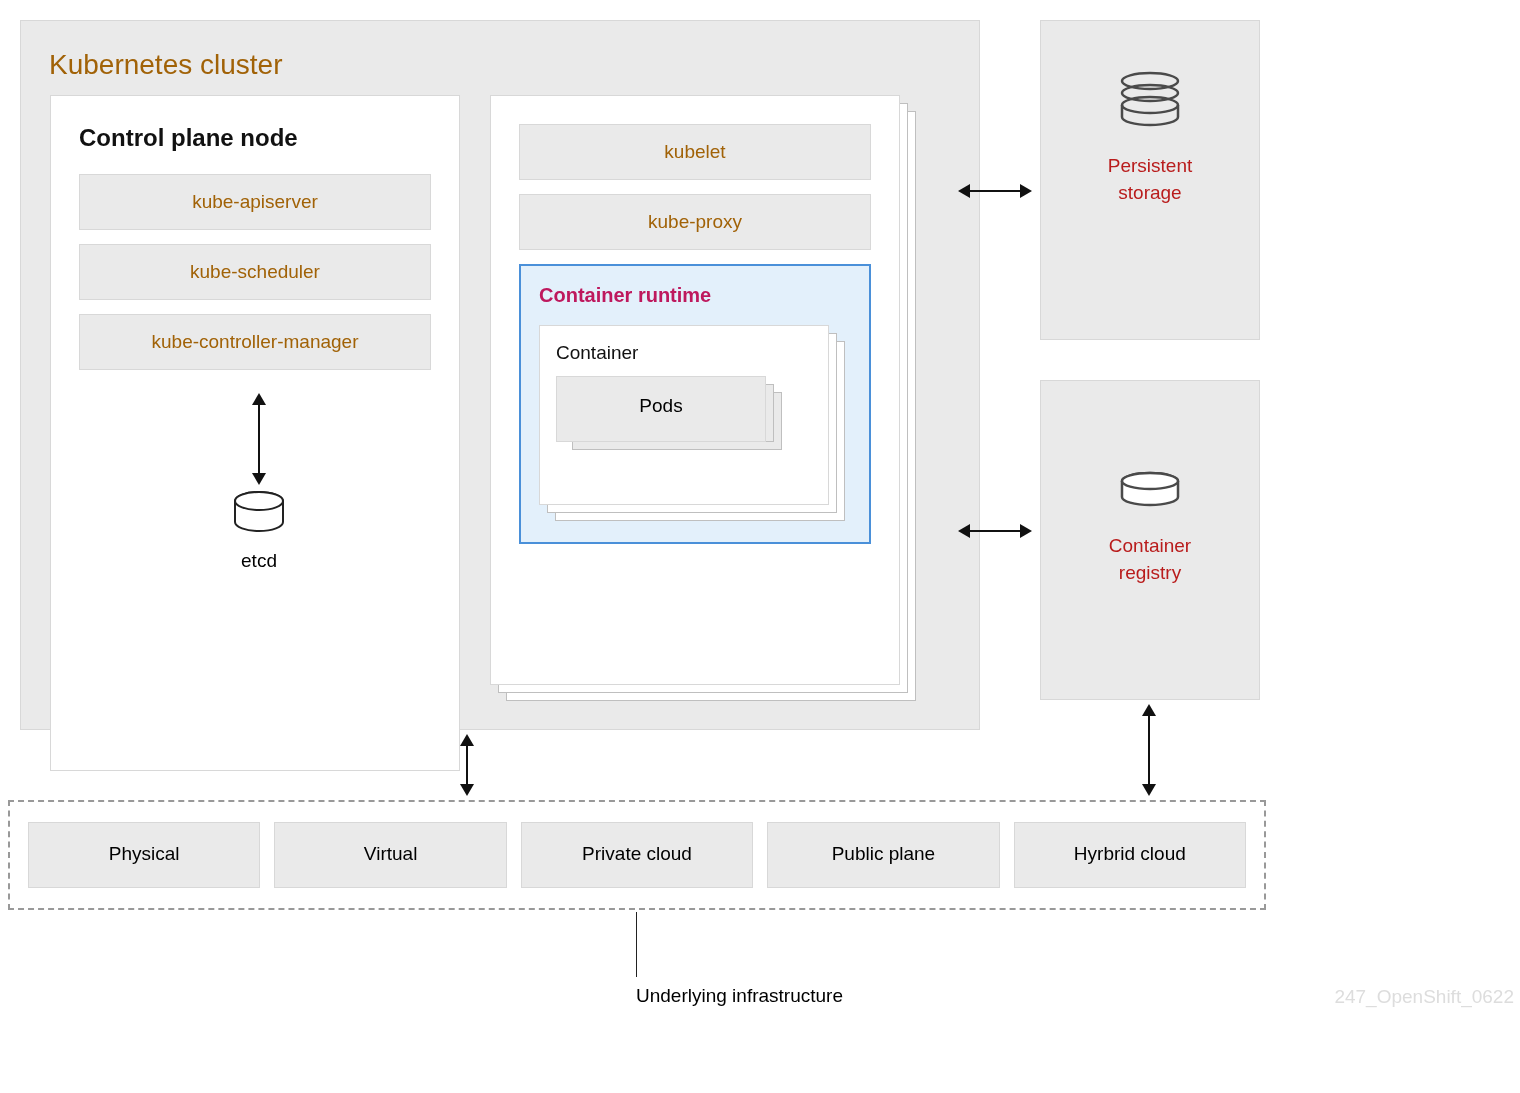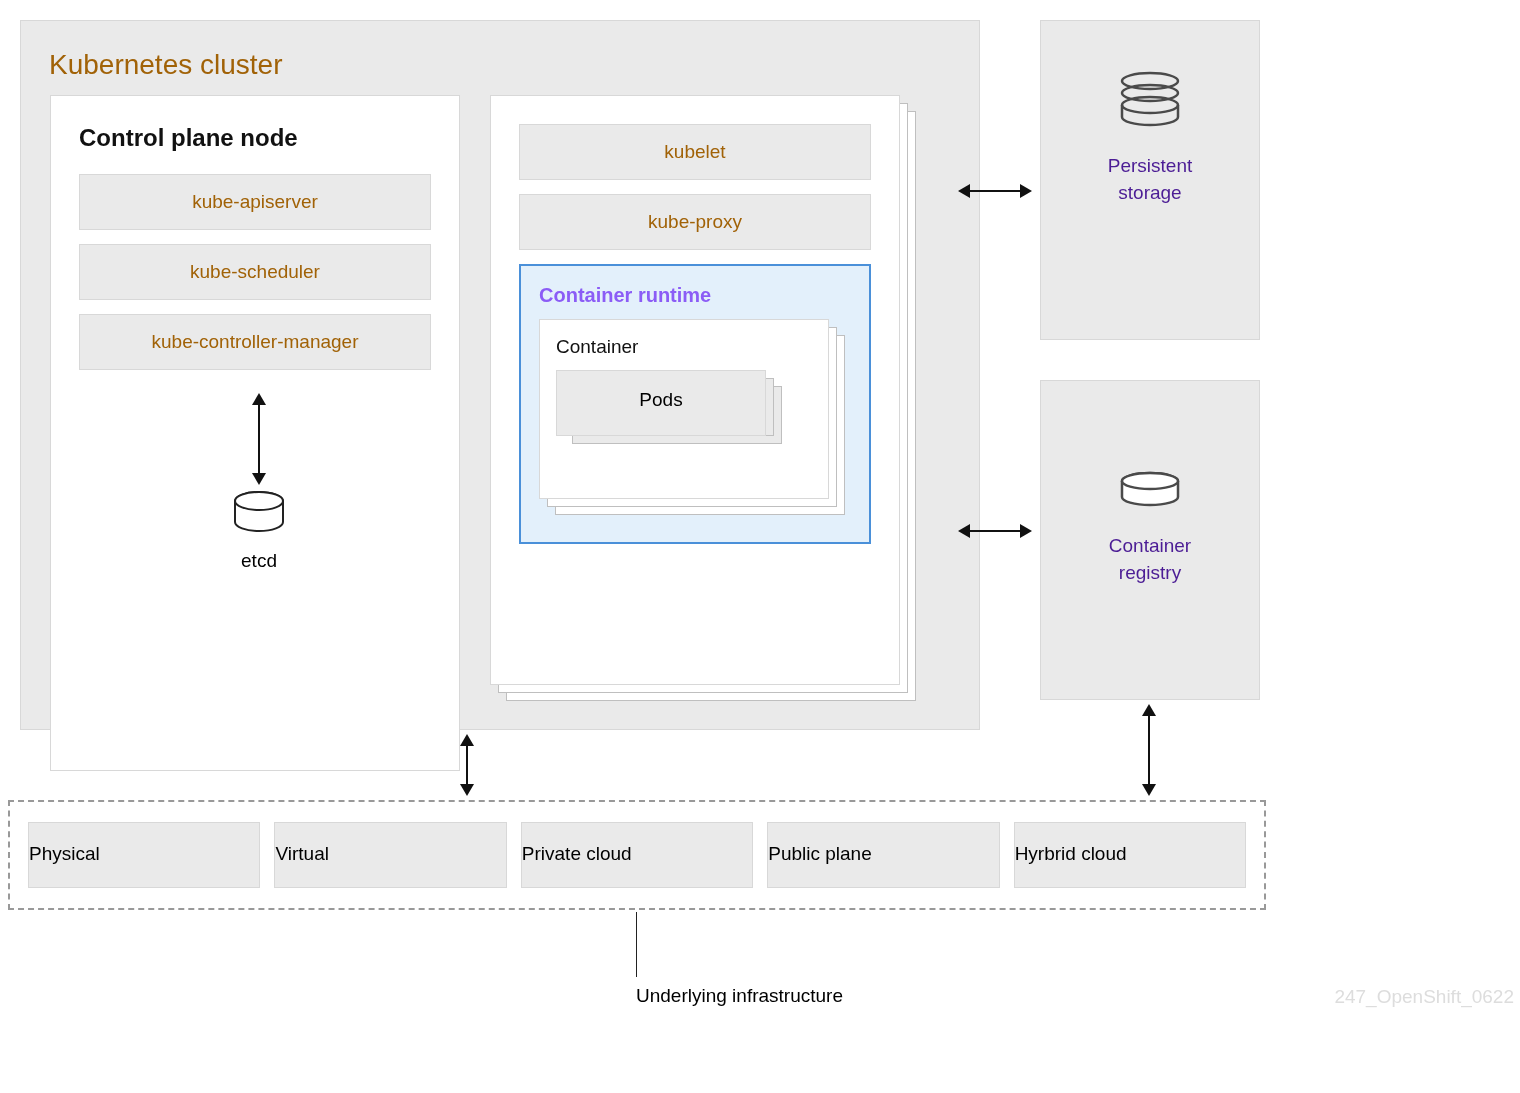--- a/index.html
+++ b/index.html
@@ -11,38 +11,38 @@
 
 .control-plane { position: absolute; left: 50px; top: 95px; width: 410px; height: 676px; background: #fff; border: 1px solid #d8d8d8; padding: 28px; }
 .node-title { font-size: 24px; font-weight: 700; color: #111; margin-bottom: 22px; }
 .component-box { background: #eaeaea; border: 1px solid #d8d8d8; text-align: center; padding: 16px 0; font-size: 19px; color: #a16207; margin-bottom: 14px; }
 
 .compute-stack { position: absolute; left: 490px; top: 95px; width: 430px; height: 605px; }
 .stack-shadow { position: absolute; background: #fff; border: 1px solid #bfbfbf; width: 410px; height: 590px; }
 .compute-main { position: absolute; left: 0; top: 0; width: 410px; height: 590px; background: #fff; border: 1px solid #d8d8d8; padding: 28px; }
 
 .runtime-box { background: #e3f0fb; border: 2px solid #4a90d9; padding: 18px; margin-top: 6px; height: 280px; position: relative; }
-.runtime-title { font-size: 20px; font-weight: 700; color: #8b5cf6; margin-bottom: 12px; }
+.runtime-title { font-size: 20px; font-weight: 700; color: #be185d; margin-bottom: 18px; }
 
 .containers-stack { position: relative; width: 310px; height: 200px; }
 .containers-shadow { position: absolute; background: #fff; border: 1px solid #bfbfbf; width: 290px; height: 180px; }
 .containers-main { position: absolute; left: 0; top: 0; width: 290px; height: 180px; background: #fff; border: 1px solid #d8d8d8; padding: 16px; }
 .containers-title { font-size: 19px; color: #111; margin-bottom: 12px; }
 
 .pods-stack { position: relative; width: 230px; height: 110px; }
 .pods-shadow { position: absolute; background: #eaeaea; border: 1px solid #bfbfbf; width: 210px; height: 58px; }
 .pods-main { position: absolute; left: 0; top: 0; width: 210px; height: 66px; background: #eaeaea; border: 1px solid #d8d8d8; text-align: center; line-height: 58px; font-size: 19px; }
 
 .side-box { position: absolute; left: 1040px; width: 220px; height: 320px; background: #eaeaea; border: 1px solid #d8d8d8; text-align: center; padding-top: 50px; }
 .storage-box { top: 20px; }
 .registry-box { top: 380px; }
-.side-label { font-size: 19px; color: #4c1d95; margin-top: 18px; line-height: 1.4; }
+.side-label { font-size: 19px; color: #b91c1c; margin-top: 18px; line-height: 1.4; }
 
 .infra-container { position: absolute; left: 8px; top: 800px; width: 1258px; height: 110px; border: 2px dashed #999; padding: 20px 18px; display: flex; gap: 14px; }
-.infra-box { flex: 1; background: #eaeaea; border: 1px solid #d8d8d8; padding: 20px 0; font-size: 19px; }
+.infra-box { flex: 1; background: #eaeaea; border: 1px solid #d8d8d8; text-align: center; padding: 20px 0; font-size: 19px; }
 
 .infra-label { position: absolute; left: 636px; top: 985px; font-size: 19px; }
 .infra-line { position: absolute; left: 636px; top: 912px; width: 1px; height: 65px; background: #222; }
 
 .watermark { position: absolute; right: 6px; top: 986px; font-size: 19px; color: #ddd; margin-left: 48px; }
 
 .arrow-v { position: absolute; width: 2px; background: #111; }
 .arrow-v::before, .arrow-v::after { content: ''; position: absolute; left: -6px; width: 0; height: 0; border-left: 7px solid transparent; border-right: 7px solid transparent; }
 .arrow-v::before { top: -2px; border-bottom: 12px solid #111; }
 .arrow-v::after { bottom: -2px; border-top: 12px solid #111; }

